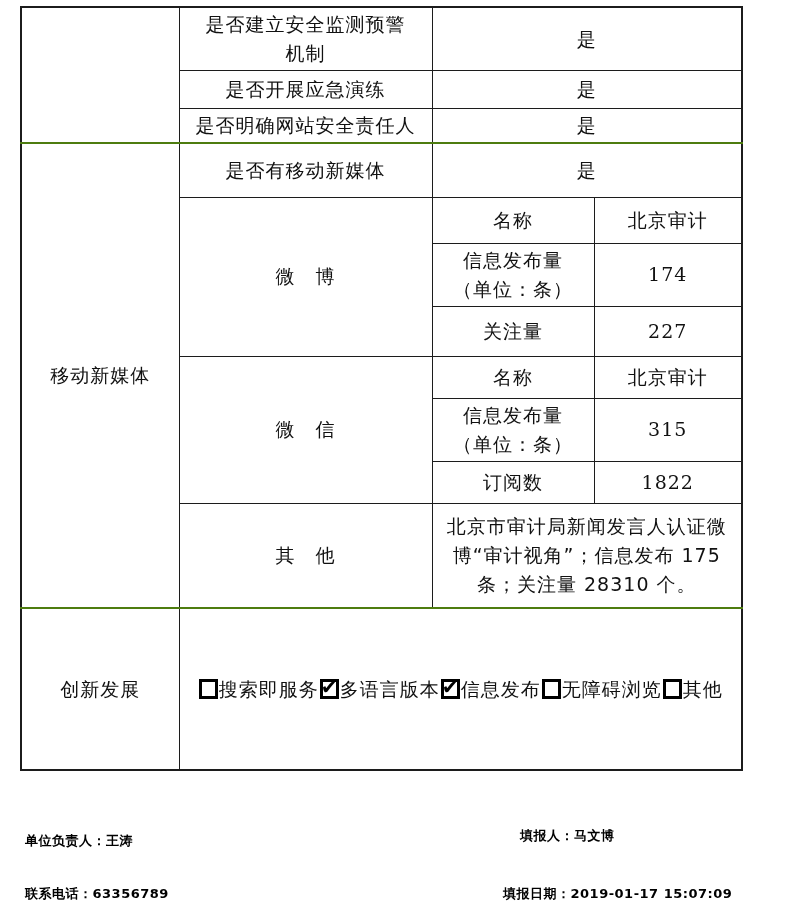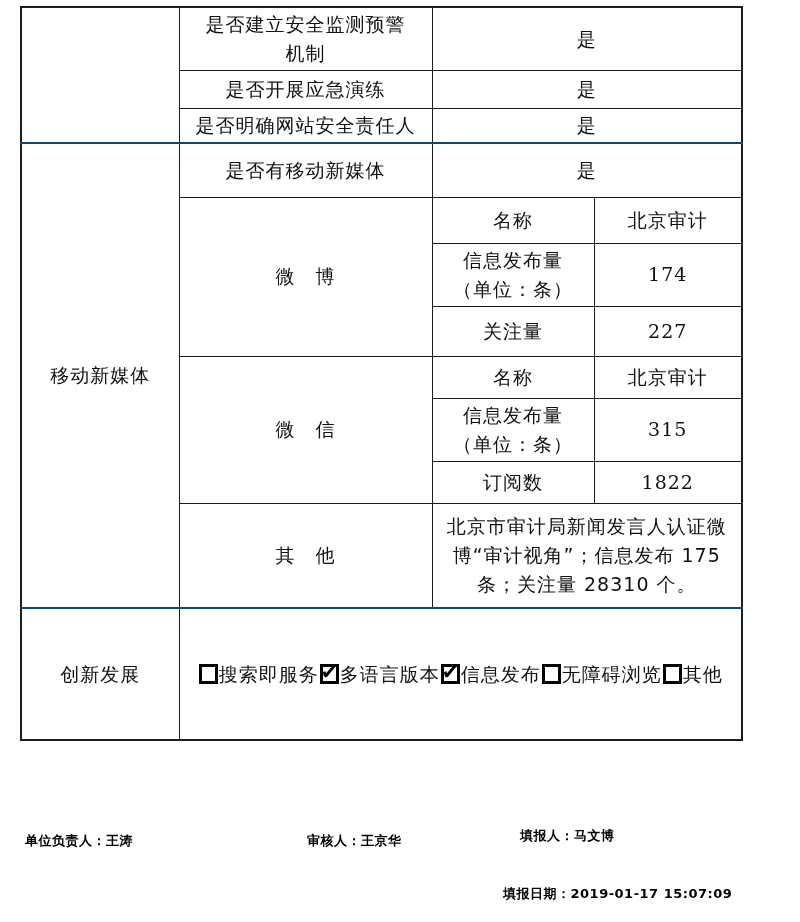--- a/index.html
+++ b/index.html
@@ -31,34 +31,34 @@
     border: 1px solid #1c1c1c;
     text-align: center;
     vertical-align: middle;
     font-size: 19px;
     line-height: 29px;
     letter-spacing: 1px;
     white-space: pre-line;
     padding: 2px 6px;
     overflow: hidden;
   }
-  tr.section > td { border-top: 2px solid #0c4a6e; }
+  tr.section > td { border-top: 2px solid #4d7c0f; }
 
   tr.r1  { height: 59px; }
   tr.r2  { height: 38px; }
   tr.r3  { height: 32px; }
   tr.r4  { height: 54px; }
   tr.r5  { height: 46px; }
   tr.r6  { height: 63px; }
   tr.r7  { height: 50px; }
   tr.r8  { height: 42px; }
   tr.r9  { height: 60px; }
   tr.r10 { height: 42px; }
   tr.r11 { height: 105px; }
-  tr.r12 { height: 132px; }
+  tr.r12 { height: 162px; }
 
   td.num {
     font-family: "DejaVu Serif", serif;
     letter-spacing: 0;
     margin-left: 12px;
   }
   td.other-text {
     line-height: 30px;
     padding: 4px 16px;
   }
@@ -211,17 +211,17 @@
               <span class="cb-box"></span>
               <span class="cb-label">其他</span>
             </span>
           </div>
         </td>
       </tr>
     </tbody>
   </table>
 
   <div class="footer-item" id="f-unit">单位负责人：王涛</div>
-  <div class="footer-item" id="f-reviewer">审核人：王京华</div>
   <div class="footer-item" id="f-filler">填报人：马文博</div>
+  <div class="footer-item" id="f-phone">联系电话：63356789</div>
   <div class="footer-item" id="f-date">填报日期：2019-01-17 15:07:09</div>
 
 </div>
 
 </body></html>

